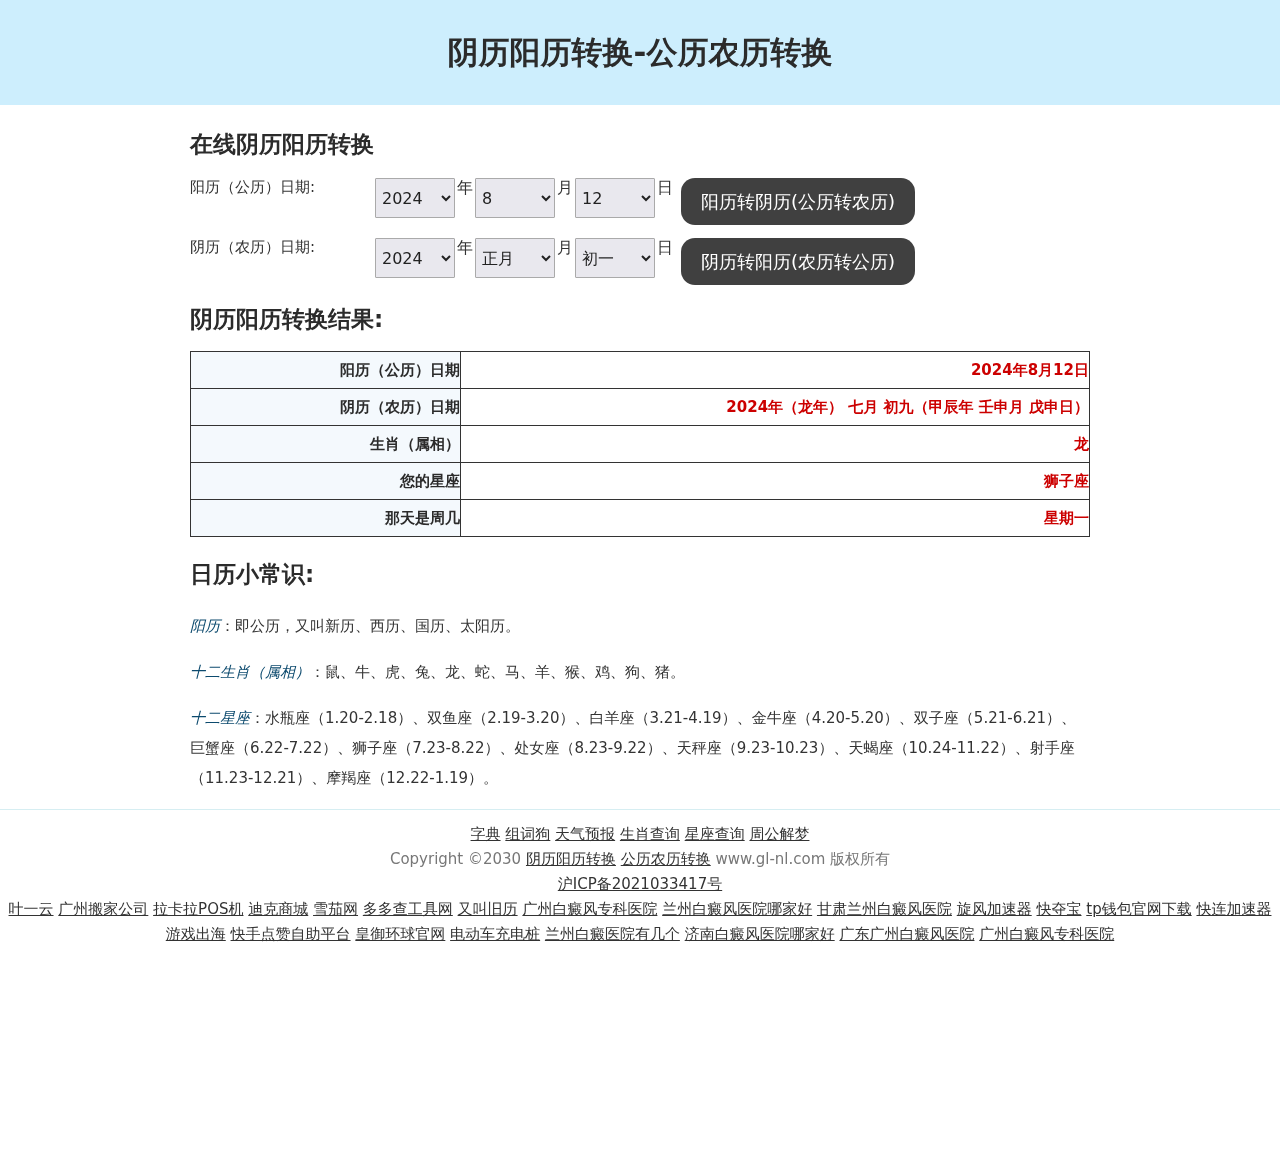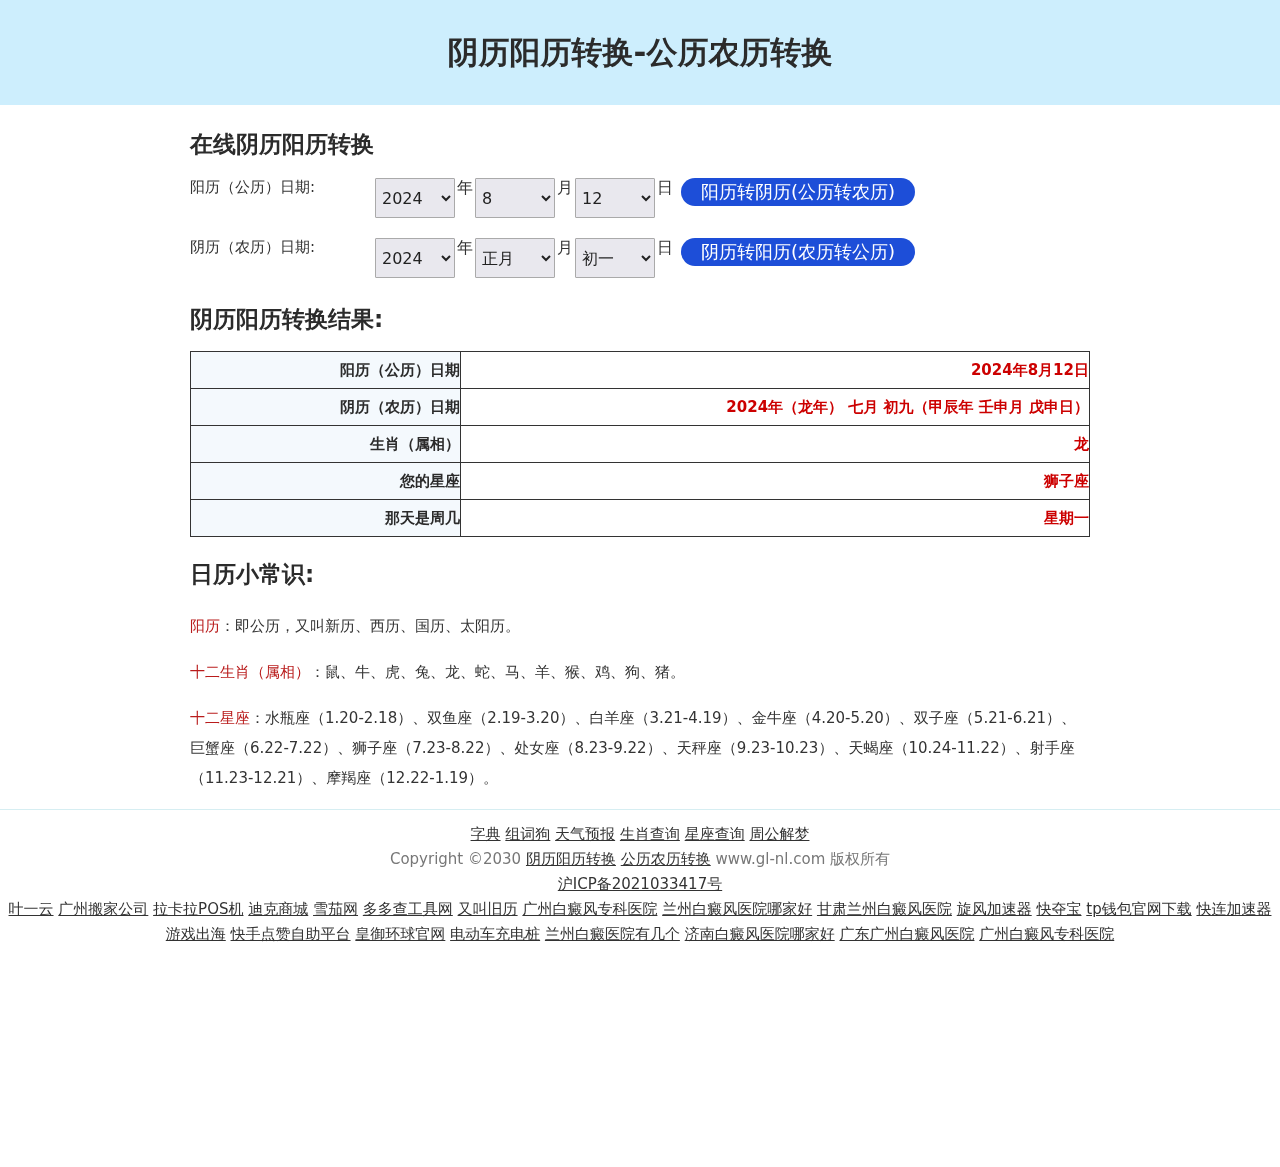--- a/index.html
+++ b/index.html
@@ -7,29 +7,29 @@
   .header { height: 105px; background: #cdeefd; display: flex; align-items: center; justify-content: center; }
   .header h1 { font-size: 31px; font-weight: bold; color: #2b2b2b; letter-spacing: 0px; }
   .main { width: 900px; margin: 0 auto; }
   h2 { font-size: 23px; font-weight: bold; color: #2b2b2b; }
   .h-online { padding-top: 24px; height: 64px; }
   .form-row { display: flex; height: 40px; margin-top: 9px; font-size: 15px; }
   .form-row + .form-row { margin-top: 20px; }
   .form-label { width: 185px; color: #333; }
   select { width: 80px; height: 40px; background: #e9e8ee; border: 1px solid #aaa; border-radius: 1px; font-size: 16px; padding-left: 2px; color: #222; font-family: "DejaVu Sans", sans-serif; }
   .unit { margin: 0 2px; font-size: 16px; color: #333; }
-  .btn { margin-left: 6px; height: 28px; padding: 0 20px; background: #1d4ed8; color: #fff; border: none; border-radius: 14px; font-size: 18px; font-family: "DejaVu Sans", sans-serif; }
+  .btn { margin-left: 6px; height: 47px; padding: 0 20px; background: #404040; color: #fff; border: none; border-radius: 14px; font-size: 18px; font-family: "DejaVu Sans", sans-serif; }
   .h-result { margin-top: 26px; height: 47px; }
   table { width: 900px; border-collapse: collapse; font-size: 15px; }
   td { border: 1px solid #333; height: 37px; text-align: right; font-weight: bold; }
   td.k { width: 270px; background: #f4f9fd; color: #2b2b2b; }
   td.v { color: #cc0000; }
   .h-tips { margin-top: 22px; height: 52px; }
   .tip { font-size: 15px; line-height: 30px; margin-bottom: 16px; color: #333; }
-  .tip .t { color: #b91c1c; }
+  .tip .t { color: #0c4a6e; font-style: italic; }
   .footer { border-top: 1px solid #d6eef2; margin-top: 10px; padding-top: 12px; text-align: center; font-size: 15px; line-height: 25px; color: #777; }
   .footer a { color: #333; text-decoration: underline; }
 </style>
 </head>
 <body>
 
 <div class="header">
   <h1>阴历阳历转换-公历农历转换</h1>
 </div>
 

